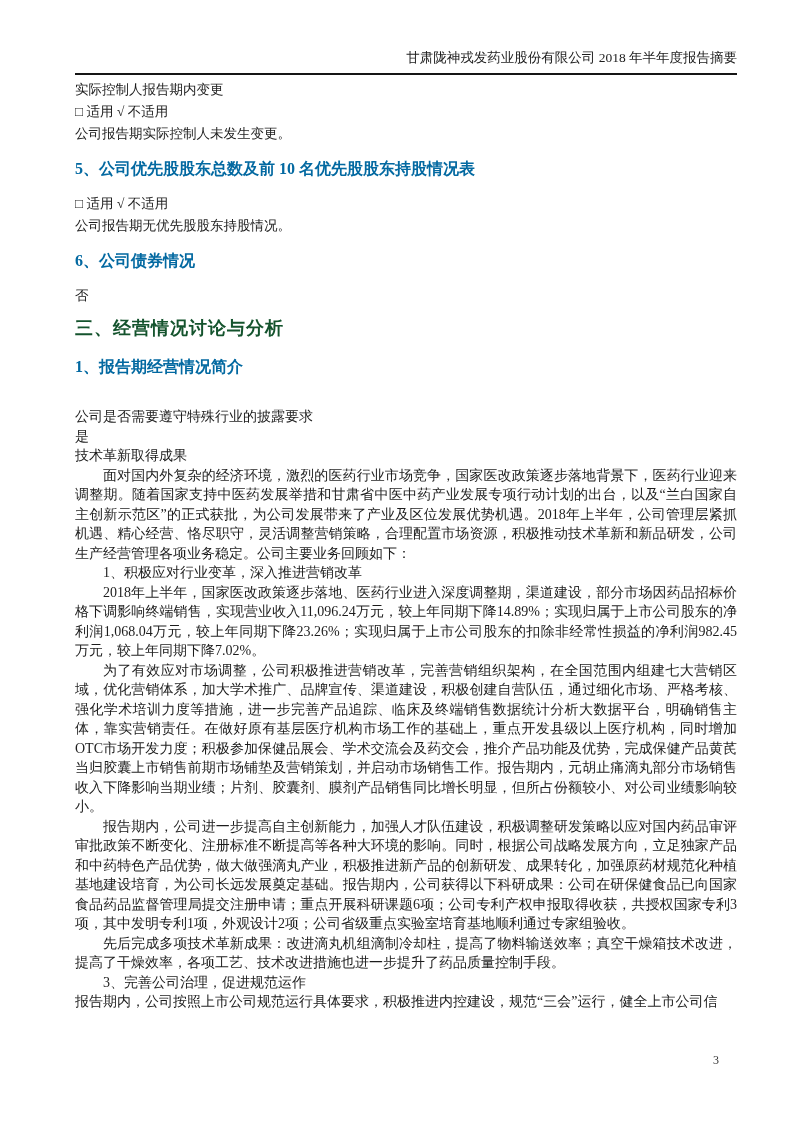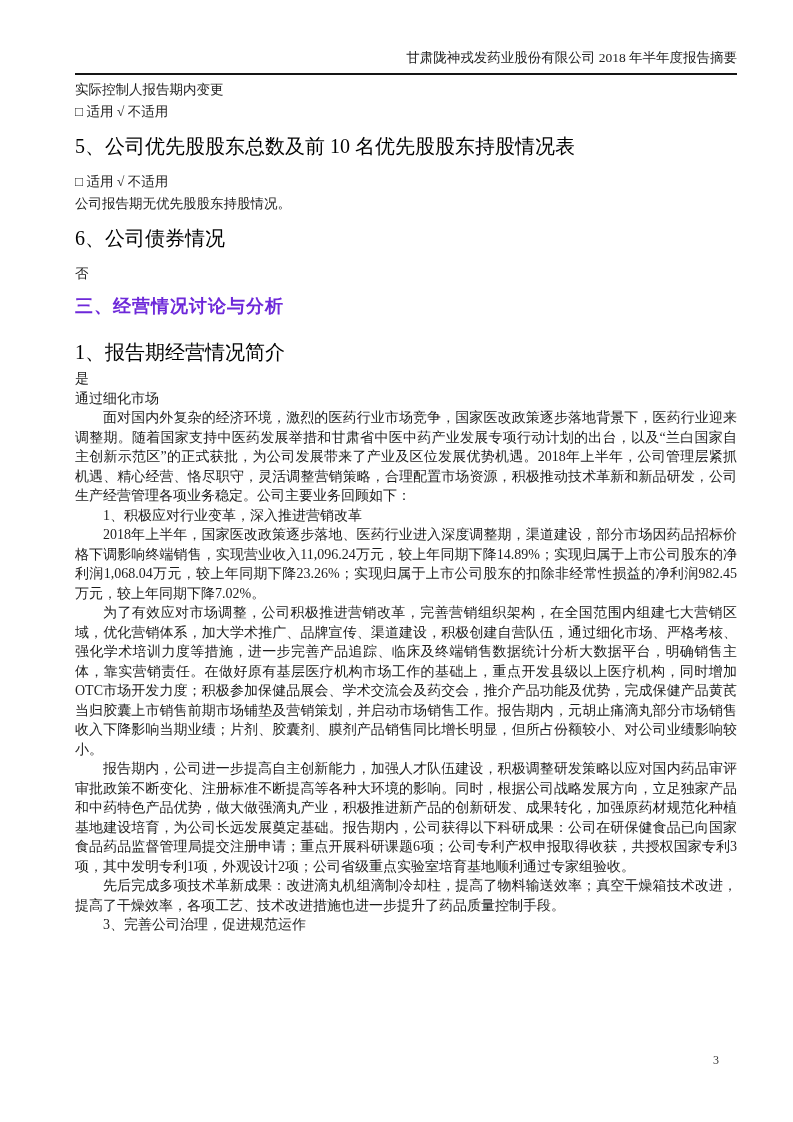--- a/index.html
+++ b/index.html
@@ -32,36 +32,36 @@
   p, h1, h2 {
     margin: 0;
     font-weight: normal;
   }
   .p-top {
     font-size: 13.5px;
     line-height: 22px;
     text-align: justify;
   }
   .h-minor {
-    font-size: 20px;
-    font-weight: normal;
-    color: #000000;
+    font-size: 16px;
+    font-weight: bold;
+    color: #0369a1;
     line-height: 21px;
     margin: 13px 0 14px 0;
   }
   .h-major {
     font-size: 18px;
     font-weight: bold;
-    color: #6d28d9;
+    color: #14532d;
     line-height: 24px;
-    margin: 9px 0 24px 0;
+    margin: 9px 0 16px 0;
     letter-spacing: 1px;
   }
   .h-gap-after {
-    margin-bottom: 6px;
+    margin-bottom: 30px;
   }
   .p-body {
     font-size: 14px;
     line-height: 19.5px;
     text-align: justify;
   }
   .indent {
     text-indent: 2em;
   }
   .page-footer {
@@ -78,42 +78,45 @@
 <div class="page">
 
   <div class="page-header">
     <span>甘肃陇神戎发药业股份有限公司 2018 年半年度报告摘要</span>
   </div>
 
   <div class="page-body">
 
     <p class="p-top">实际控制人报告期内变更</p>
     <p class="p-top">□ 适用 √ 不适用</p>
+    <p class="p-top">公司报告期实际控制人未发生变更。</p>
 
     <h2 class="h-minor">5、公司优先股股东总数及前 10 名优先股股东持股情况表</h2>
     <p class="p-top">□ 适用 √ 不适用</p>
     <p class="p-top">公司报告期无优先股股东持股情况。</p>
 
     <h2 class="h-minor">6、公司债券情况</h2>
     <p class="p-top">否</p>
 
     <h1 class="h-major">三、经营情况讨论与分析</h1>
 
     <h2 class="h-minor h-gap-after">1、报告期经营情况简介</h2>
 
+    <p class="p-body">公司是否需要遵守特殊行业的披露要求</p>
     <p class="p-body">是</p>
-    <p class="p-body">通过细化市场</p>
+    <p class="p-body">技术革新取得成果</p>
 
     <p class="p-body indent">面对国内外复杂的经济环境，激烈的医药行业市场竞争，国家医改政策逐步落地背景下，医药行业迎来调整期。随着国家支持中医药发展举措和甘肃省中医中药产业发展专项行动计划的出台，以及“兰白国家自主创新示范区”的正式获批，为公司发展带来了产业及区位发展优势机遇。2018年上半年，公司管理层紧抓机遇、精心经营、恪尽职守，灵活调整营销策略，合理配置市场资源，积极推动技术革新和新品研发，公司生产经营管理各项业务稳定。公司主要业务回顾如下：</p>
     <p class="p-body indent">1、积极应对行业变革，深入推进营销改革</p>
     <p class="p-body indent">2018年上半年，国家医改政策逐步落地、医药行业进入深度调整期，渠道建设，部分市场因药品招标价格下调影响终端销售，实现营业收入11,096.24万元，较上年同期下降14.89%；实现归属于上市公司股东的净利润1,068.04万元，较上年同期下降23.26%；实现归属于上市公司股东的扣除非经常性损益的净利润982.45万元，较上年同期下降7.02%。</p>
     <p class="p-body indent">为了有效应对市场调整，公司积极推进营销改革，完善营销组织架构，在全国范围内组建七大营销区域，优化营销体系，加大学术推广、品牌宣传、渠道建设，积极创建自营队伍，通过细化市场、严格考核、强化学术培训力度等措施，进一步完善产品追踪、临床及终端销售数据统计分析大数据平台，明确销售主体，靠实营销责任。在做好原有基层医疗机构市场工作的基础上，重点开发县级以上医疗机构，同时增加OTC市场开发力度；积极参加保健品展会、学术交流会及药交会，推介产品功能及优势，完成保健产品黄芪当归胶囊上市销售前期市场铺垫及营销策划，并启动市场销售工作。报告期内，元胡止痛滴丸部分市场销售收入下降影响当期业绩；片剂、胶囊剂、膜剂产品销售同比增长明显，但所占份额较小、对公司业绩影响较小。</p>
     <p class="p-body indent">报告期内，公司进一步提高自主创新能力，加强人才队伍建设，积极调整研发策略以应对国内药品审评审批政策不断变化、注册标准不断提高等各种大环境的影响。同时，根据公司战略发展方向，立足独家产品和中药特色产品优势，做大做强滴丸产业，积极推进新产品的创新研发、成果转化，加强原药材规范化种植基地建设培育，为公司长远发展奠定基础。报告期内，公司获得以下科研成果：公司在研保健食品已向国家食品药品监督管理局提交注册申请；重点开展科研课题6项；公司专利产权申报取得收获，共授权国家专利3项，其中发明专利1项，外观设计2项；公司省级重点实验室培育基地顺利通过专家组验收。</p>
     <p class="p-body indent">先后完成多项技术革新成果：改进滴丸机组滴制冷却柱，提高了物料输送效率；真空干燥箱技术改进，提高了干燥效率，各项工艺、技术改进措施也进一步提升了药品质量控制手段。</p>
     <p class="p-body indent">3、完善公司治理，促进规范运作</p>
+    <p class="p-body">报告期内，公司按照上市公司规范运行具体要求，积极推进内控建设，规范“三会”运行，健全上市公司信</p>
 
   </div>
 
   <div class="page-footer">
     <span>3</span>
   </div>
 
 </div>
 
 </body></html>

